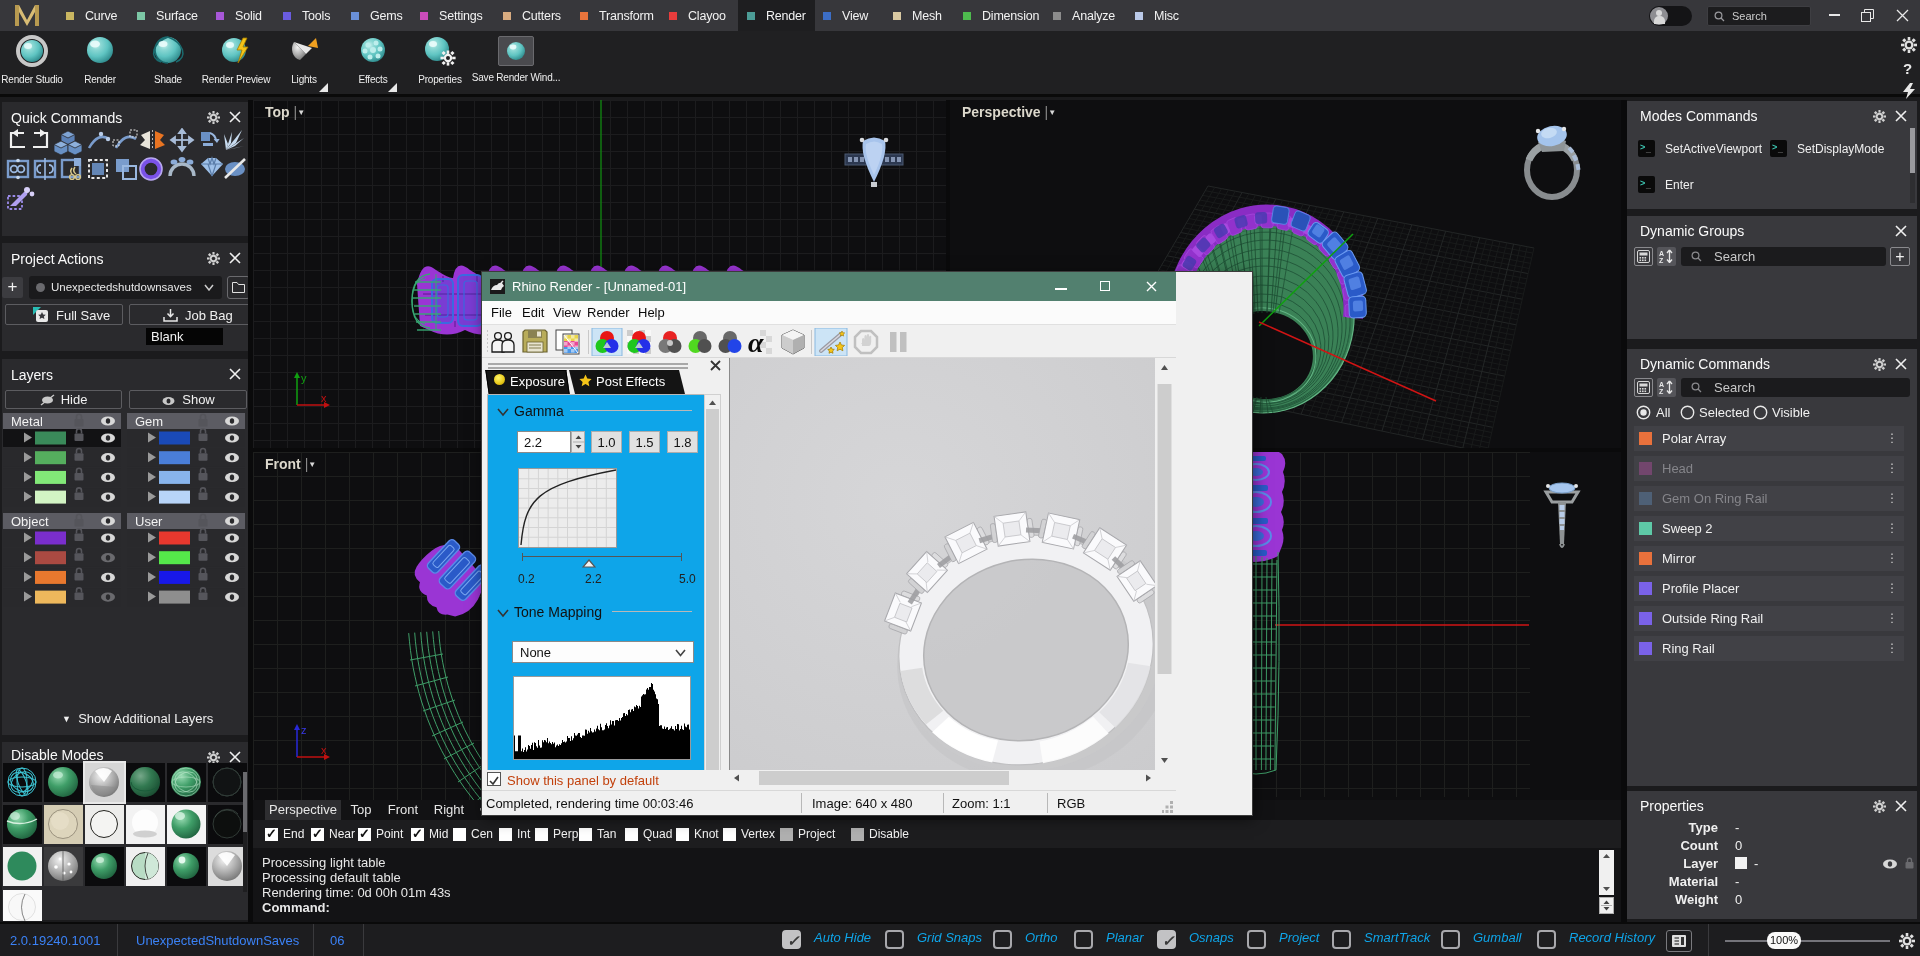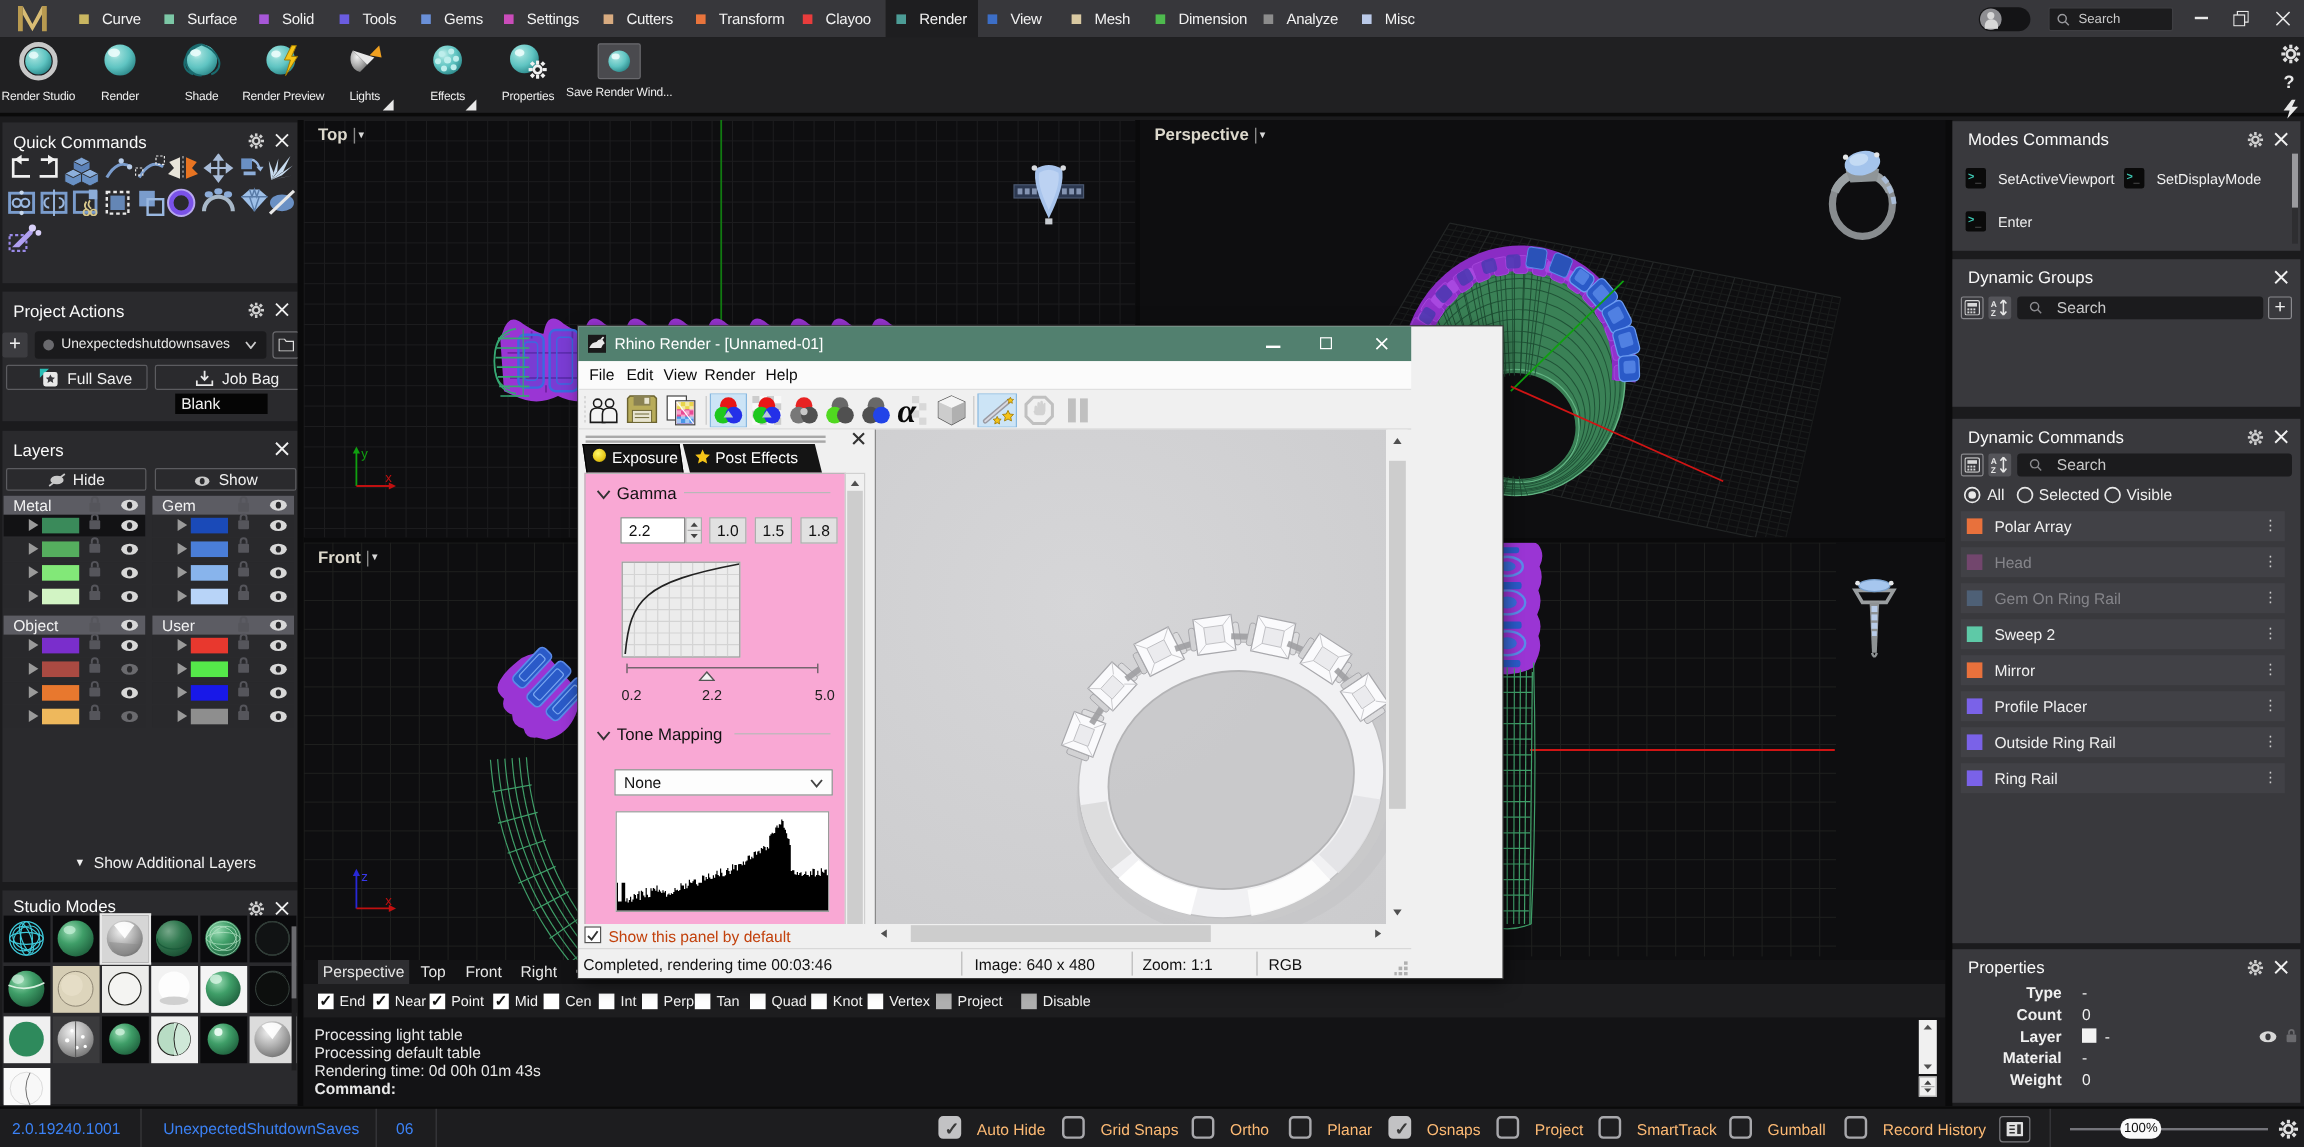--- a/index.html
+++ b/index.html
@@ -42,21 +42,21 @@
 #tabsrow { position:absolute; left:253px; top:800px; width:1368px; height:20px; background:#121214; }
 .vtab { position:absolute; top:0; height:20px; color:#e6e6e6; font-size:13px; line-height:20px; text-align:center; }
 #osnaprow { position:absolute; left:253px; top:820px; width:1368px; height:28px; background:#1d1d1f; }
 .oscb { position:absolute; top:7px; display:flex; align-items:center; color:#f2f2f2; font-size:12px; white-space:nowrap; }
 .cb { width:13px; height:13px; background:#ffffff; margin-right:5px; display:inline-block; position:relative; }
 .cb.ck:before { content:"\2713"; position:absolute; left:1px; top:-2px; color:#111; font-size:13px; font-weight:bold; }
 #cmdarea { position:absolute; left:253px; top:848px; width:1368px; height:74px; background:#131315; color:#e8e8e8; font-size:13px; }
 #statusbar { position:absolute; left:0; top:922px; width:1920px; height:34px; background:#1d1d1f; border-top:2px solid #0a0a0a; }
 .sbtxt { position:absolute; top:9px; color:#3b82f6; font-size:13px; }
 .sbsep { position:absolute; top:0; width:1px; height:34px; background:#3a3a3d; }
-.sbcb { position:absolute; top:6px; display:flex; align-items:flex-end; color:#fdba74; font-size:13px; white-space:nowrap; }
+.sbcb { position:absolute; top:6px; display:flex; align-items:flex-start; color:#0ea5e9; font-size:13px; white-space:nowrap;font-style:italic; }
 .scb { width:19px; height:19px; border:2px solid #a8a8ac; border-radius:4px; background:transparent; margin-right:13px; position:relative; flex:none; }
 .scb.ck { background:#c2c2c4; border-color:#c2c2c4; }
 .scb.ck:before { content:"\2713"; position:absolute; left:3px; top:0px; color:#3a3a3a; font-size:15px; font-weight:bold; }
 
 
 #dlg { position:absolute; left:482px; top:272px; width:770px; height:543px; background:#f0f0f0; box-shadow:0 0 0 1px #3c3c3c, 2px 4px 14px rgba(0,0,0,0.55); }
 #dlgtitle { position:absolute; left:0; top:0; width:694px; height:29px; background:#52806f; }
 #dlgmenu { position:absolute; left:0; top:29px; width:694px; height:24px; background:#fbfbfb; color:#111; font-size:13px; border-bottom:1px solid #e0e0e0; }
 #dlgtools { position:absolute; left:0; top:53px; width:694px; height:33px; background:#f0f0f0; border-bottom:1px solid #d8d8d8; }
 .dmi { position:absolute; top:4px; color:#0a0a0a; }
@@ -545,21 +545,21 @@
           <rect x="157" y="177.6" width="31" height="13" fill="#8e8e8e"></rect>
           <rect x="196.5" y="179.6" width="9" height="7.5" rx="1" fill="#55555b"></rect>
           <path d="M198.5 179.6 v-2.2 a2.5 2.5 0 0 1 5 0 v2.2" fill="none" stroke="#55555b" stroke-width="1.6"></path>
           <ellipse cx="230" cy="184.1" rx="7" ry="4.6" fill="#d8d8d8"></ellipse>
           <ellipse cx="230" cy="184.1" rx="2.2" ry="2.8" fill="#2a2a2d"></ellipse>
         </svg>
       <div class="abs" style="left:60px;top:352px;color:#f0f0f0;font-size:13px"><span style="font-size:9px;vertical-align:1px">▼</span>&nbsp; Show Additional Layers</div>
     </div>
 
     <div class="lpanel" style="top:742px;height:178px">
-      <div class="ptitle" style="top:5px">Studio Modes</div>
+      <div class="ptitle" style="top:5px">Disable Modes</div>
       <svg class="abs" style="right:28px;top:9px" width="13" height="13" viewBox="0 0 16 16">
           <g fill="#d0d0d0">
             <circle cx="8" cy="8" r="4.5"></circle>
             <circle cx="8" cy="8" r="2.2" fill="#2a2a2d"></circle>
             <rect x="6.7" y="0" width="2.6" height="3.2"></rect>
             <rect x="6.7" y="12.8" width="2.6" height="3.2"></rect>
             <rect x="0" y="6.7" width="3.2" height="2.6"></rect>
             <rect x="12.8" y="6.7" width="3.2" height="2.6"></rect>
             <rect x="1.8" y="1.8" width="3" height="3" transform="rotate(45 3.3 3.3)"></rect>
             <rect x="11.2" y="1.8" width="3" height="3" transform="rotate(45 12.7 3.3)"></rect>
@@ -1678,21 +1678,21 @@
 
       <div class="abs" style="left:5px;top:12px;width:81px;height:24px;background:#141414;border:1px solid #000;border-bottom:none;transform:skewX(8deg)"></div>
       <div class="abs" style="left:8px;top:12px;width:110px;height:24px;background:#141414;transform:skewX(14deg) translateX(82px)"></div>
       <div class="abs" style="left:12px;top:16px;width:11px;height:11px;border-radius:50%;background:radial-gradient(circle at 40% 35%, #fff86a, #e8c818 60%, #a08400)"></div>
       <div class="abs" style="left:28px;top:16px;color:#fff;font-size:13px">Exposure</div>
       <svg class="abs" style="left:97px;top:16px" width="13" height="13" viewBox="0 0 13 13">
           <path d="M6.5 0.5 l1.8 4 4.3 0.5 -3.2 3 0.9 4.3 -3.8 -2.2 -3.8 2.2 0.9 -4.3 -3.2 -3 4.3 -0.5 z" fill="#f5c418"></path>
         </svg>
       <div class="abs" style="left:114px;top:16px;color:#fff;font-size:13px">Post Effects</div>
 
-      <div class="abs" style="left:5px;top:36px;width:218px;height:395px;background:#f9a8d4;border:1px solid #b8b8b8">
+      <div class="abs" style="left:5px;top:36px;width:218px;height:395px;background:#0ea5e9;border:1px solid #b8b8b8">
         <svg class="abs" style="left:8px;top:12px" width="14" height="10" viewBox="0 0 14 10">
             <path d="M2 2 L7 8 L12 2" stroke="#333" stroke-width="1.6" fill="none"></path>
           </svg>
         <div class="abs" style="left:26px;top:8px;color:#111;font-size:14px">Gamma</div>
         <div class="abs" style="left:82px;top:15px;width:122px;height:1px;background:#b8b8b8"></div>
         <div class="abs" style="left:29px;top:36px;width:54px;height:22px;background:#fff;border:1px solid #8a8a8a;color:#111;font-size:13px;line-height:21px;padding-left:6px">2.2</div>
         <div class="abs" style="left:83px;top:36px;width:14px;height:22px;background:#e6e6e6;border:1px solid #adadad">
           <svg width="13" height="20" viewBox="0 0 13 20">
               <path d="M3.5 7 L6.5 3.5 L9.5 7 Z" fill="#444"></path>
               <path d="M3.5 13 L6.5 16.5 L9.5 13 Z" fill="#444"></path>

